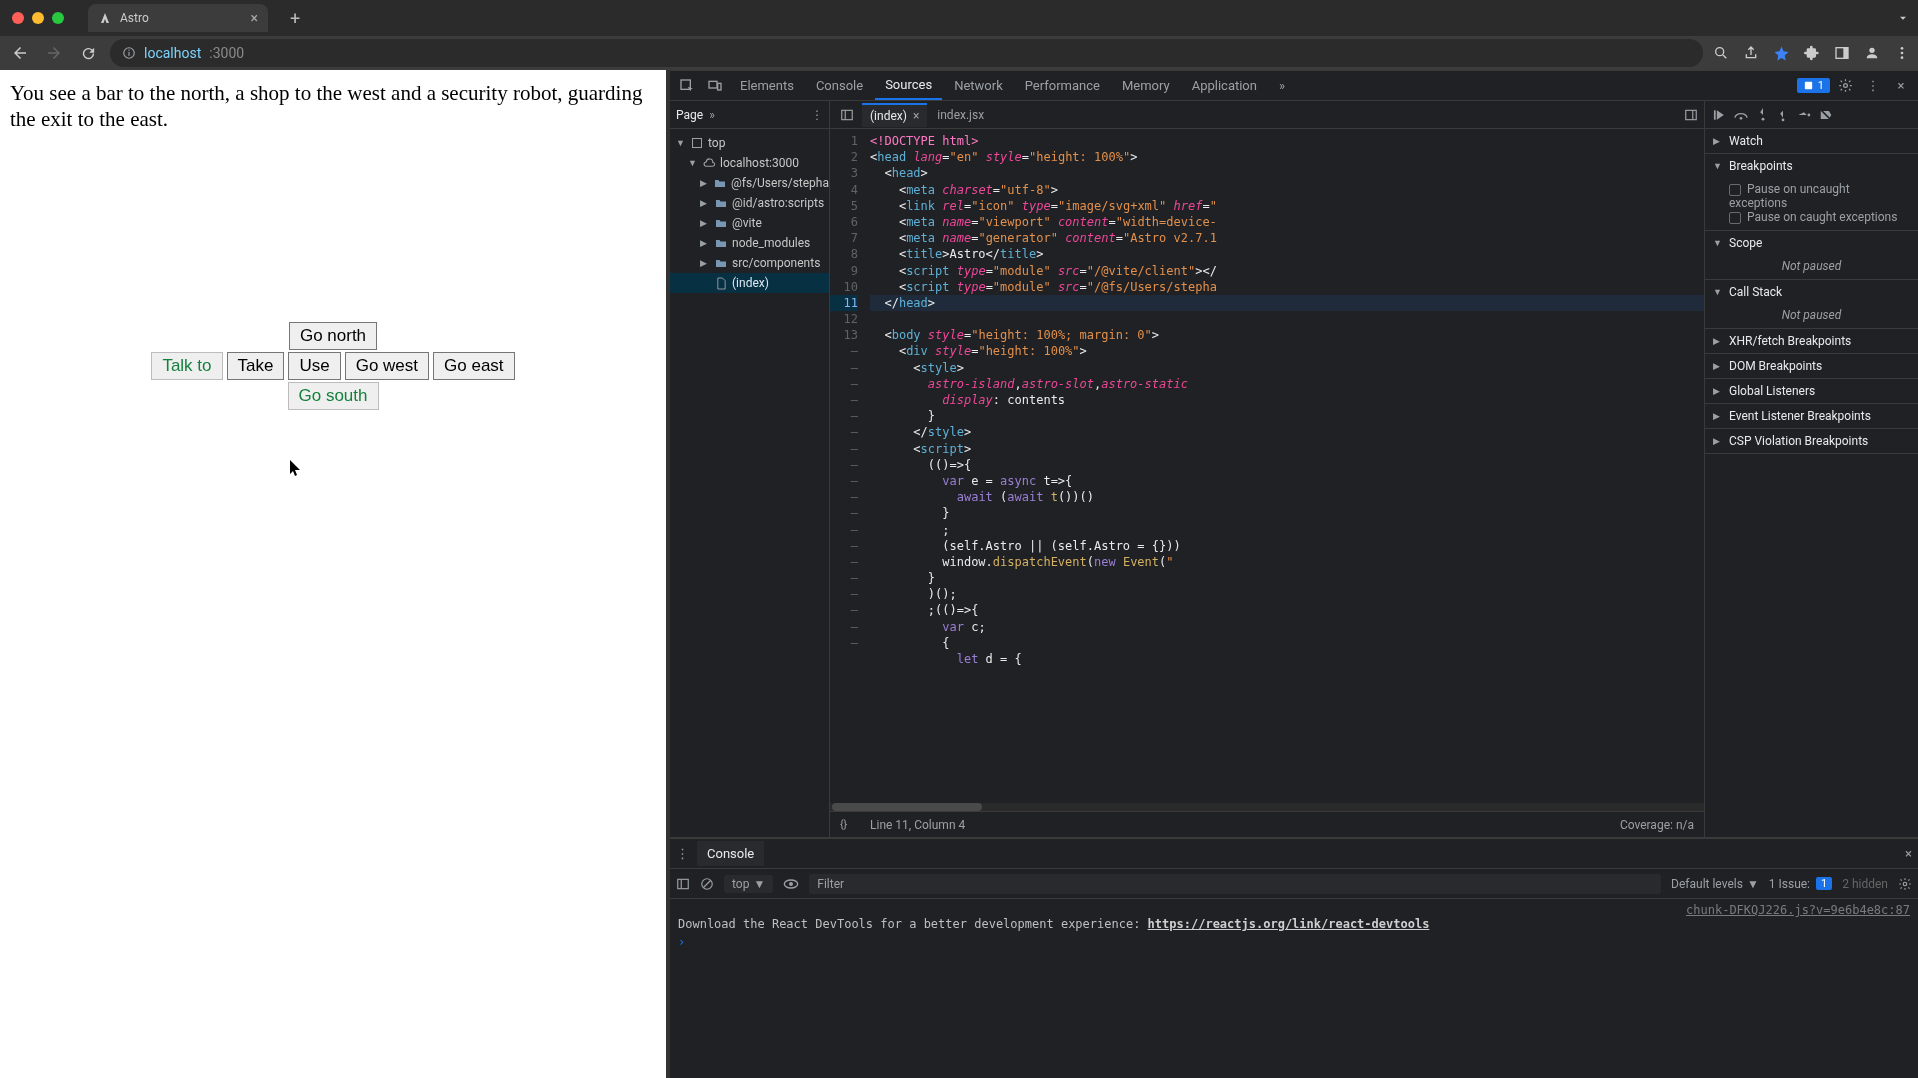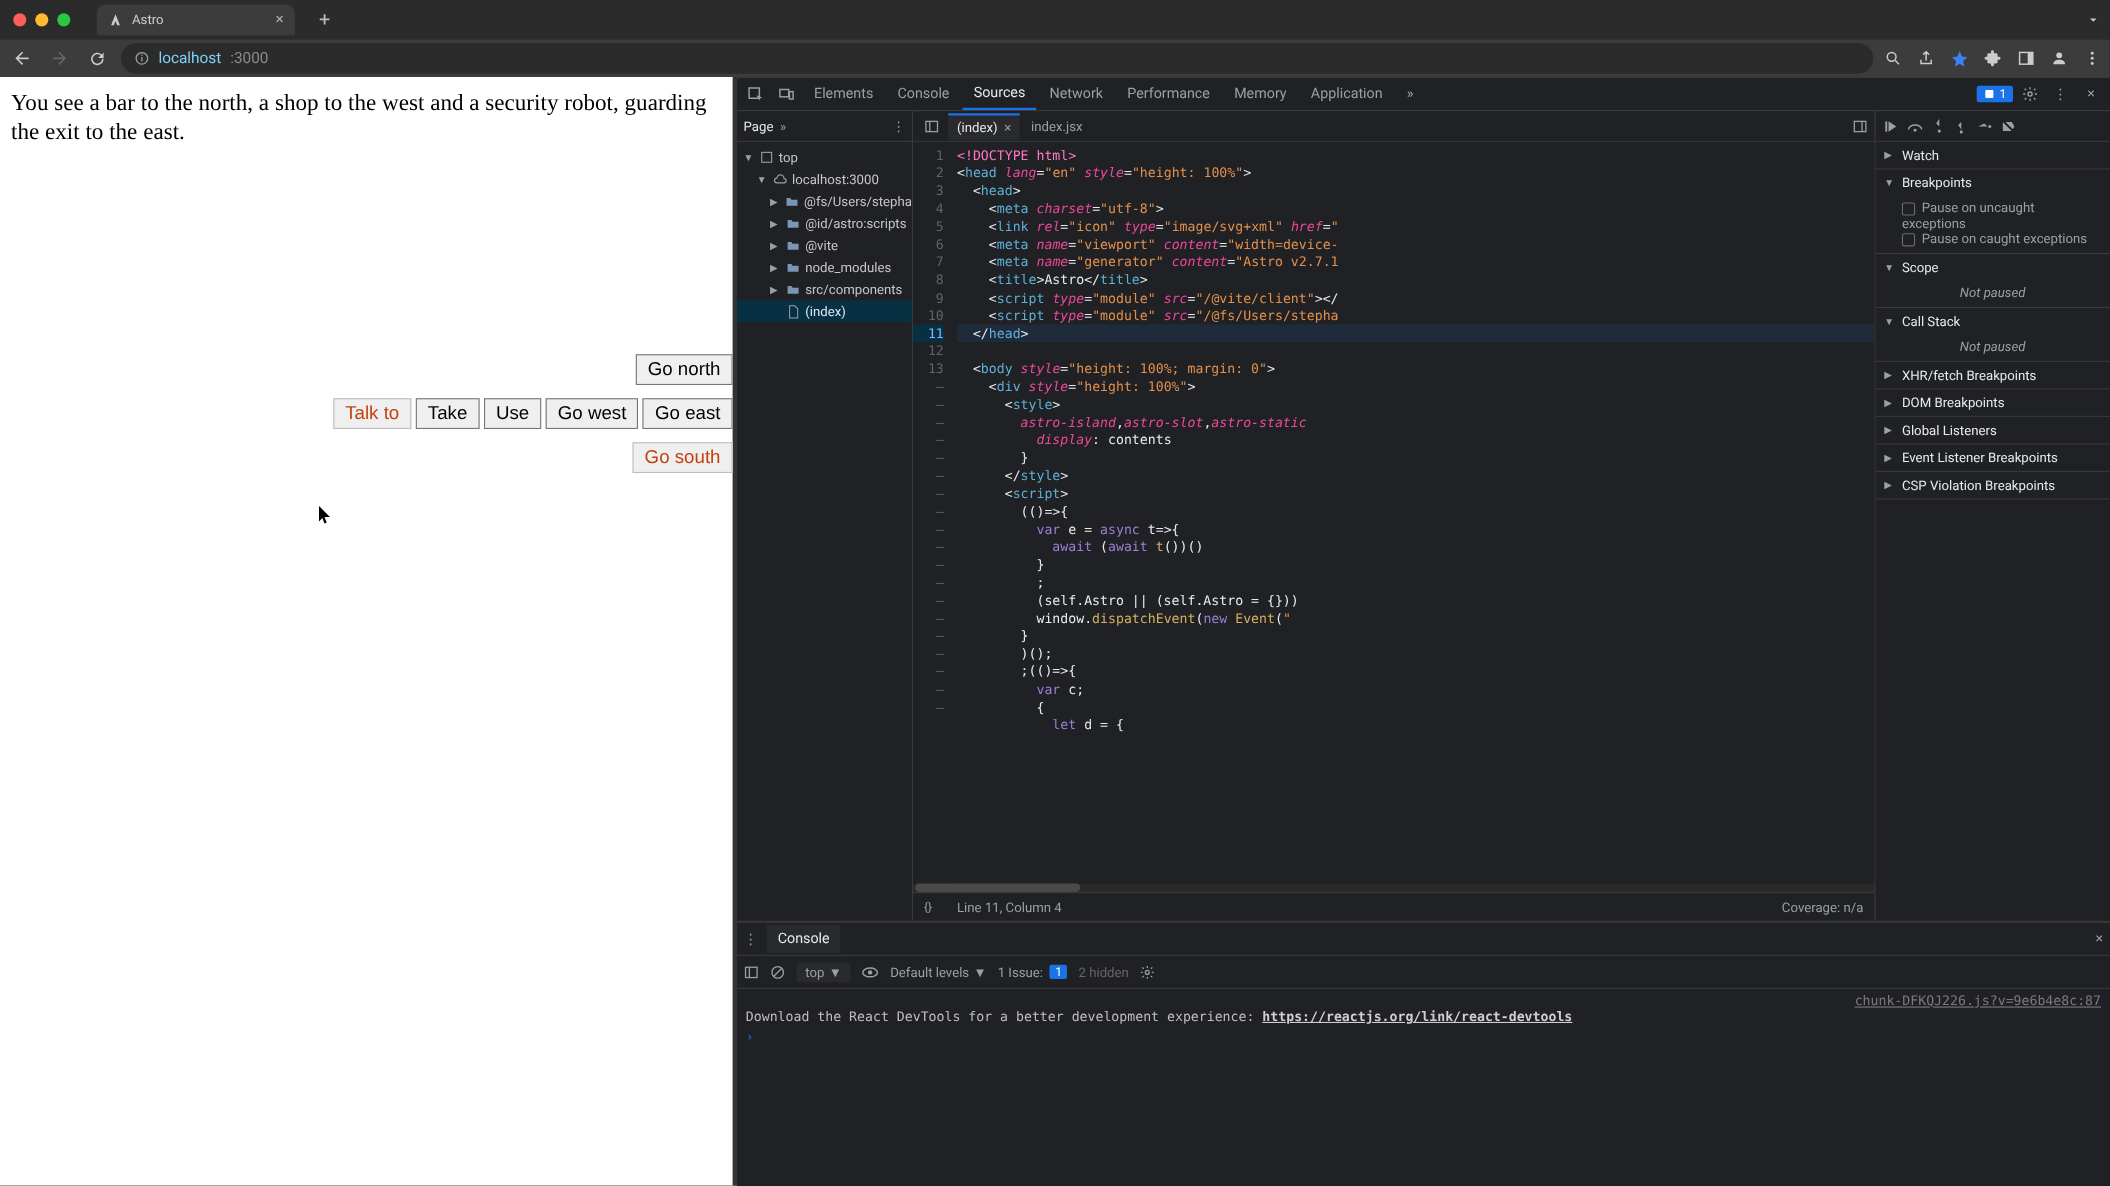--- a/index.html
+++ b/index.html
@@ -27,24 +27,24 @@
   .url-bar { flex: 1; display: flex; align-items: center; background: #2b2b2b; border-radius: 16px; height: 28px; padding: 0 12px; gap: 8px; color: #ccc; font-size: 14px; }
   .url-host { color: #7dd3fc; }
   .url-port { color: #8a8a8a; }
   .right-icons { display:flex; gap: 14px; align-items:center; color:#ccc; }
   .star { color: #3b82f6; }
 
   
   .main-split { display: flex; height: calc(100vh - 70px); }
   .page-area { width: 670px; background: #fff; color: #000; font-family: Georgia, 'Times New Roman', serif; position: relative; border-right: 4px solid #333; }
   .page-text { padding: 10px 14px 0 10px; font-size: 21px; line-height: 1.25; }
-  .game-controls { position: absolute; top: 252px; left: 0; right: 0; display:flex; flex-direction: column; align-items:flex-end; gap: 12px; font-family: Arial, sans-serif; }
+  .game-controls { position: absolute; top: 252px; left: 0; right: 0; display:flex; flex-direction: column; align-items:center; gap: 2px; font-family: Arial, sans-serif; }
   .game-row { display:flex; gap: 4px; }
   .game-btn { background: #efefef; border: 1px solid #767676; padding: 3px 10px; font-size: 17px; color: #000; }
-  .game-btn.disabled { color: #c2410c; border-color: #bcbcbc; background: #efefef; }
+  .game-btn.disabled { color: #15803d; border-color: #bcbcbc; background: #efefef; }
   .cursor { position:absolute; }
 
   
   .devtools { flex: 1; display: flex; flex-direction: column; background: #202124; border-top: 1px solid #3a3a3a; }
   .dt-tabs { display:flex; align-items:center; height: 30px; border-bottom: 1px solid #3a3a3a; padding: 0 4px; gap: 2px; }
   .dt-icon-btn { width: 26px; height: 26px; display:flex; align-items:center; justify-content:center; color:#9aa0a6; }
   .dt-tab { padding: 6px 10px; color: #9aa0a6; font-size: 13px; }
   .dt-tab.active { color: #e8eaed; border-bottom: 2px solid #1a73e8; }
   .dt-tabs-spacer { flex:1; }
   .dt-badge { background:#1a73e8; color:#fff; border-radius: 2px; padding: 1px 6px; font-size:11px; display:flex; align-items:center; gap:4px; }
@@ -595,20 +595,21 @@
         <div class="context">
           <span>top</span>
           <span>▼</span>
         </div>
         <span>
             <svg width="16" height="12" viewBox="0 0 24 16">
               <ellipse cx="12" cy="8" rx="10" ry="6" fill="none" stroke="currentColor" stroke-width="2"></ellipse>
               <circle cx="12" cy="8" r="3" fill="currentColor"></circle>
             </svg>
           </span>
+        <div class="filter"><span>Filter</span></div>
         <div class="levels">
             <span>Default levels</span> 
             <span>▼</span>
           </div>
         <div class="issue">
           <span>1 Issue:</span>
           <span class="issue-badge">1</span>
         </div>
         <span class="hidden-count">2 hidden</span>
         <span>

